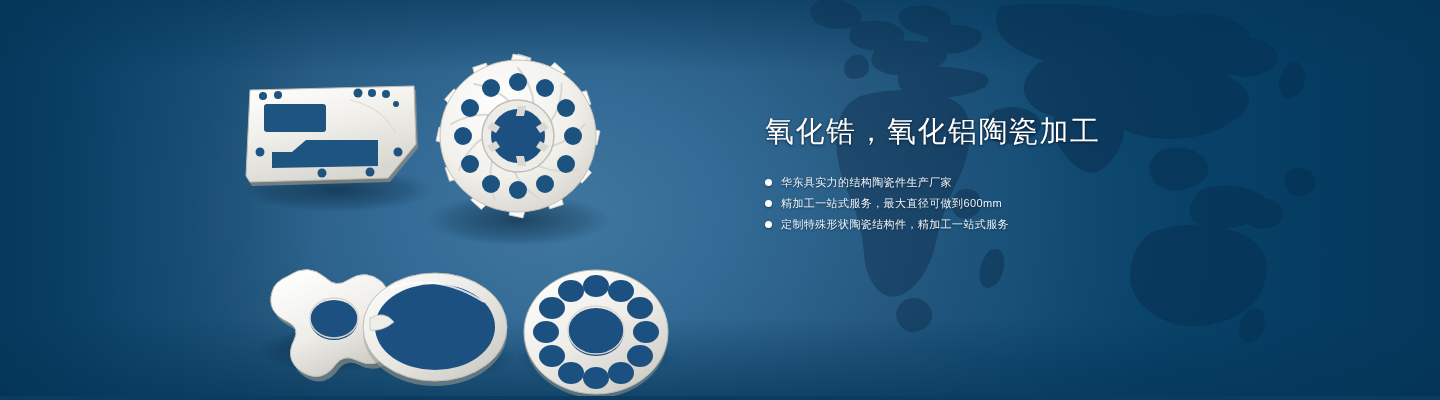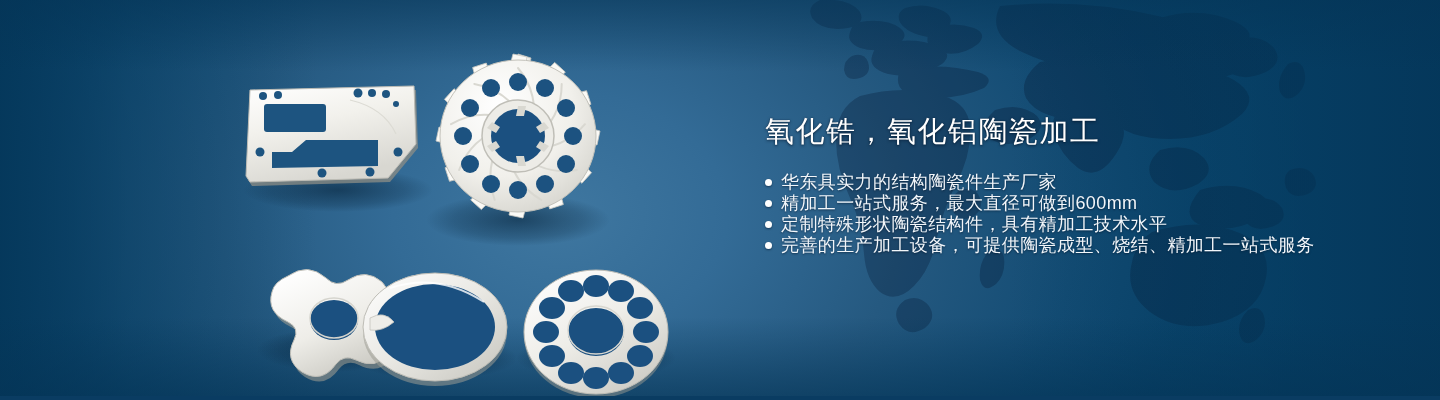--- a/index.html
+++ b/index.html
@@ -50,21 +50,21 @@
   .bullet{
     display:flex;align-items:flex-start;
     height:21px;line-height:21px;margin-bottom:0;
   }
   .dot{
     width:7px;height:7px;border-radius:50%;background:#ffffff;
     margin-top:7px;margin-right:9px;flex:0 0 auto;
     box-shadow:0 1px 2px rgba(0,15,35,.5);
   }
   .btext{
-    color:#f2f6fa;font-size:18px;line-height:21px;letter-spacing:.4px;
+    color:#f2f6fa;font-size:11px;line-height:21px;letter-spacing:.4px;
     white-space:nowrap;
     text-shadow:0 1px 2px rgba(0,20,40,.6);
   }
 </style>
 </head>
 <body>
 
 <div class="banner">
 
   <div class="bg-base"></div>
@@ -298,22 +298,18 @@
       <li class="bullet">
         <span class="dot"></span>
         <span class="btext">华东具实力的结构陶瓷件生产厂家</span>
       </li>
       <li class="bullet">
         <span class="dot"></span>
         <span class="btext">精加工一站式服务，最大直径可做到600mm</span>
       </li>
       <li class="bullet">
         <span class="dot"></span>
-        <span class="btext">定制特殊形状陶瓷结构件，具有精加工技术水平</span>
-      </li>
-      <li class="bullet">
-        <span class="dot"></span>
-        <span class="btext">完善的生产加工设备，可提供陶瓷成型、烧结、精加工一站式服务</span>
+        <span class="btext">定制特殊形状陶瓷结构件，精加工一站式服务</span>
       </li>
     </ul>
   </div>
 
 </div>
 
 </body></html>

